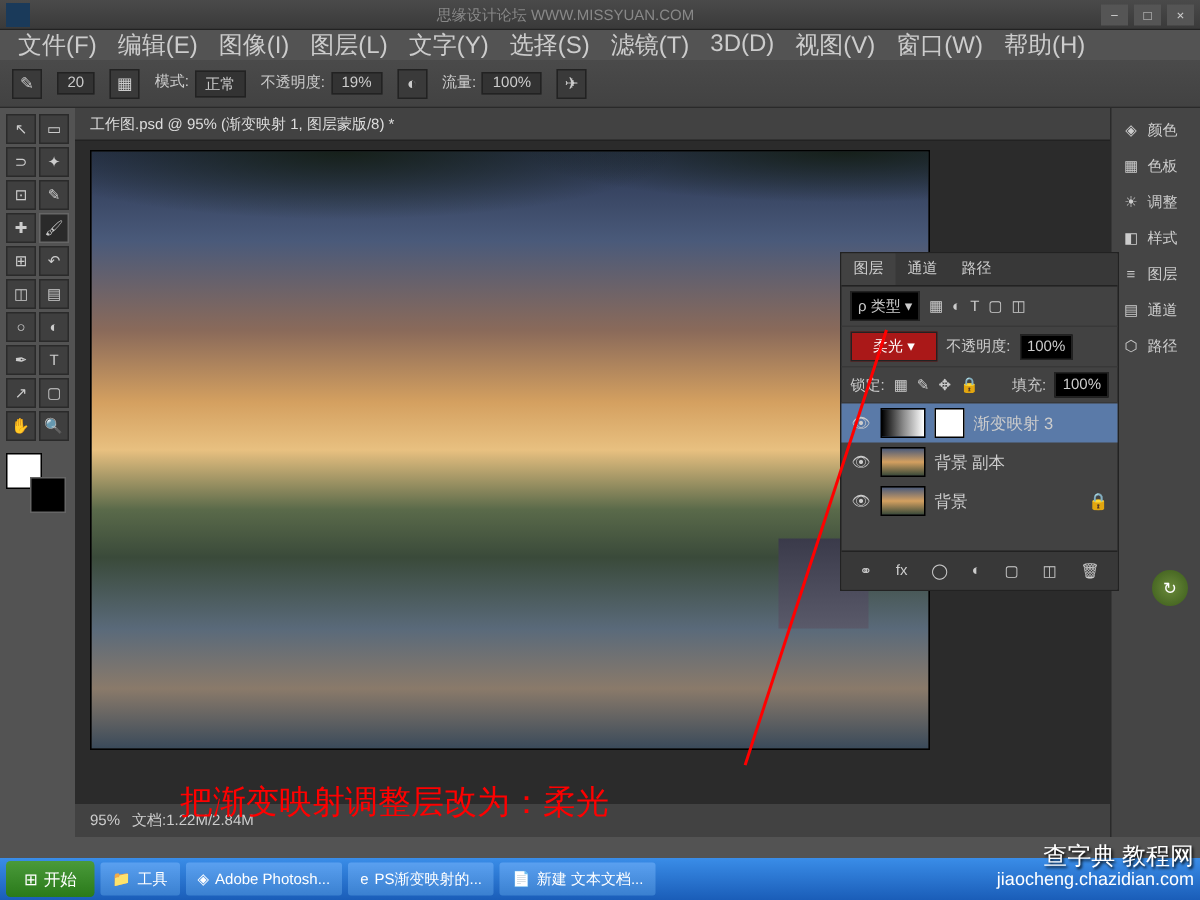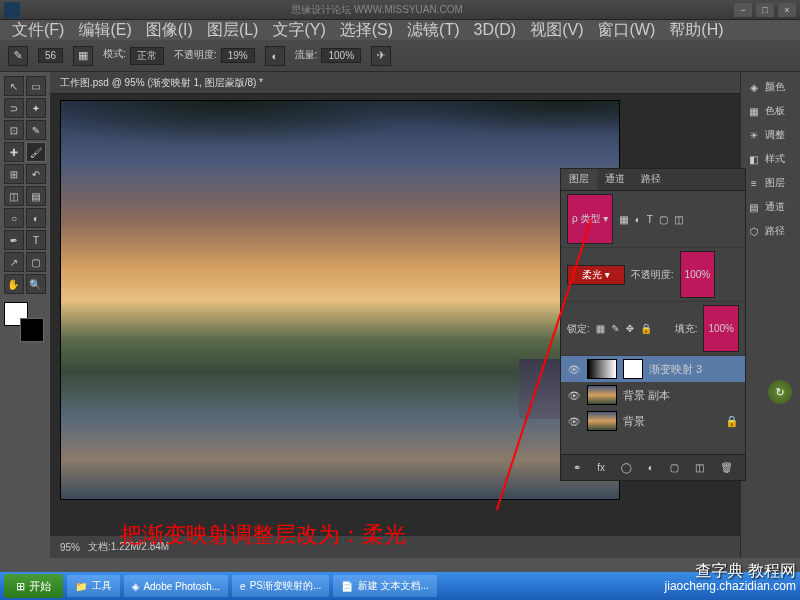--- a/index.html
+++ b/index.html
@@ -29,21 +29,21 @@
 .doc-img::after{content:"";position:absolute;bottom:80px;right:40px;width:60px;height:60px;background:linear-gradient(#3a3a4a,#5a5a6a)}
 .status{height:22px;background:#424242;display:flex;align-items:center;padding:0 10px;gap:8px;font-size:10px}
 .right-dock{width:60px;background:#454545;border-left:1px solid #2a2a2a;display:flex;flex-direction:column;gap:2px;padding:4px 2px}
 .dock-item{height:22px;display:flex;align-items:center;gap:4px;padding:0 4px;font-size:10px;cursor:pointer}
 .dock-icon{width:14px;height:14px;display:flex;align-items:center;justify-content:center}
 .layers-panel{position:absolute;top:168px;left:560px;width:186px;background:#424242;border:1px solid #222;z-index:10}
 .lp-tabs{display:flex;height:22px;background:#383838;border-bottom:1px solid #222}
 .lp-tab{padding:3px 8px;font-size:10px;cursor:pointer}
 .lp-tab.active{background:#424242}
 .lp-row{display:flex;align-items:center;padding:3px 6px;gap:6px;font-size:10px;border-bottom:1px solid #383838}
-.lp-sel{background:#be185d;border:1px solid #222;padding:17px 4px;color:#ccc;font-size:10px}
+.lp-sel{background:#000000;border:1px solid #222;padding:2px 4px;color:#ccc;font-size:10px}
 .lp-sel.highlight{background:#aa1818;color:#fff;padding:2px 14px}
 .layer-item{display:flex;align-items:center;height:26px;padding:0 6px;gap:6px;cursor:pointer}
 .layer-item.selected{background:#5a7aa8}
 .eye{width:14px;height:14px;display:flex;align-items:center;justify-content:center;font-size:10px}
 .thumb{width:30px;height:20px;background:linear-gradient(to right,#000 0%,#888 50%,#fff 100%);border:1px solid #000}
 .thumb.img{background:linear-gradient(#4a5a7a,#d4a060,#3a4a3a)}
 .thumb.mask{width:20px;background:#fff}
 .lp-bottom{height:26px;background:#383838;display:flex;align-items:center;justify-content:space-around;padding:0 4px;border-top:1px solid #222}
 .lp-bottom span{font-size:10px;cursor:pointer}
 .annotation{position:absolute;top:520px;left:120px;color:#f00;font-size:22px;font-family:"SimSun",serif;z-index:20}
@@ -77,21 +77,21 @@
   <span class="menu-item">选择(S)</span>
   <span class="menu-item">滤镜(T)</span>
   <span class="menu-item">3D(D)</span>
   <span class="menu-item">视图(V)</span>
   <span class="menu-item">窗口(W)</span>
   <span class="menu-item">帮助(H)</span>
 </div>
 
 <div class="optionbar">
   <span class="opt-icon">✎</span>
-  <span class="opt-sel">56</span>
+  <span class="opt-sel">20</span>
   <span class="opt-icon">▦</span>
   <div class="opt-grp">
     <span>模式:</span>
     <span class="opt-sel">正常</span>
   </div>
   <div class="opt-grp">
     <span>不透明度:</span>
     <span class="opt-sel">19%</span>
   </div>
   <span class="opt-icon">◐</span>

